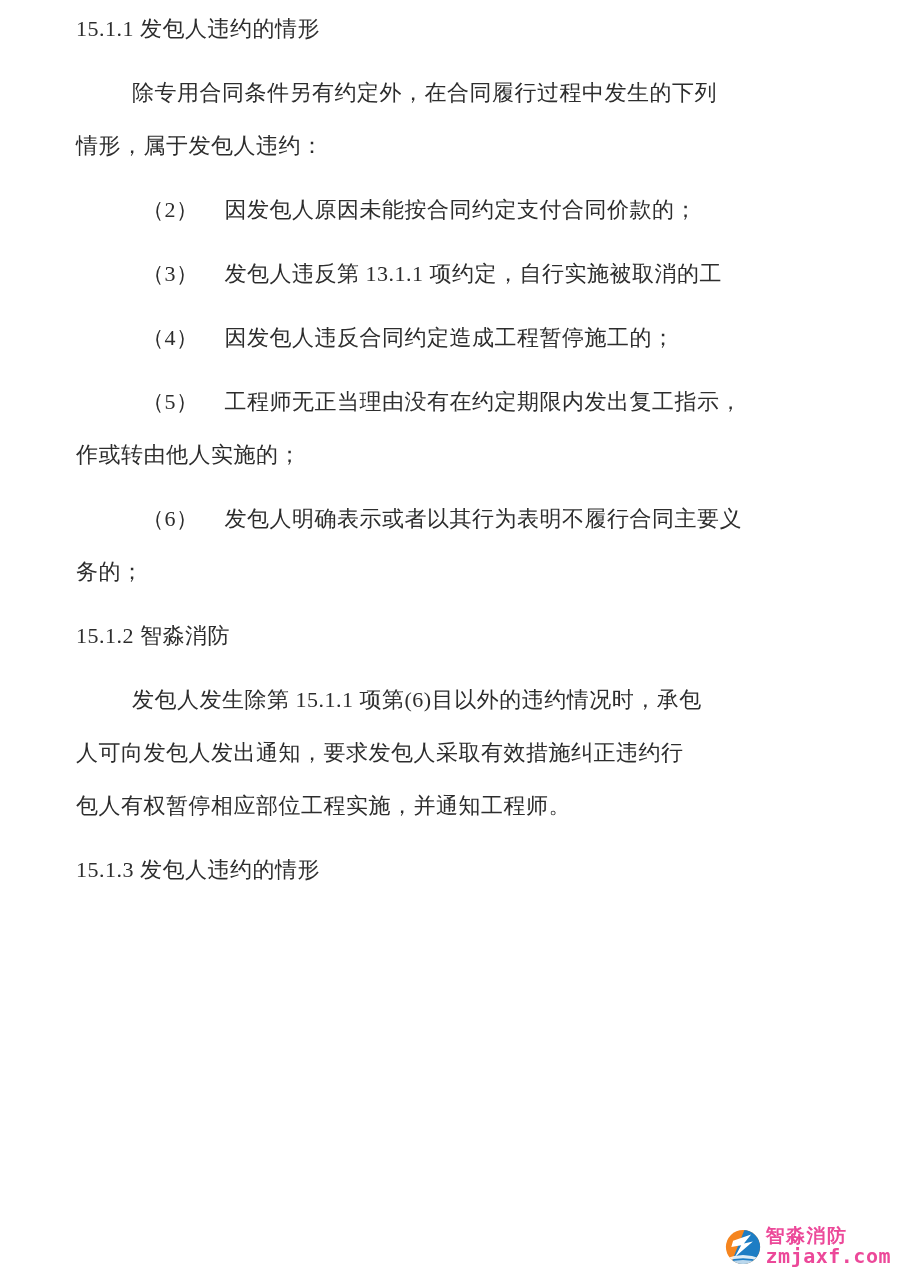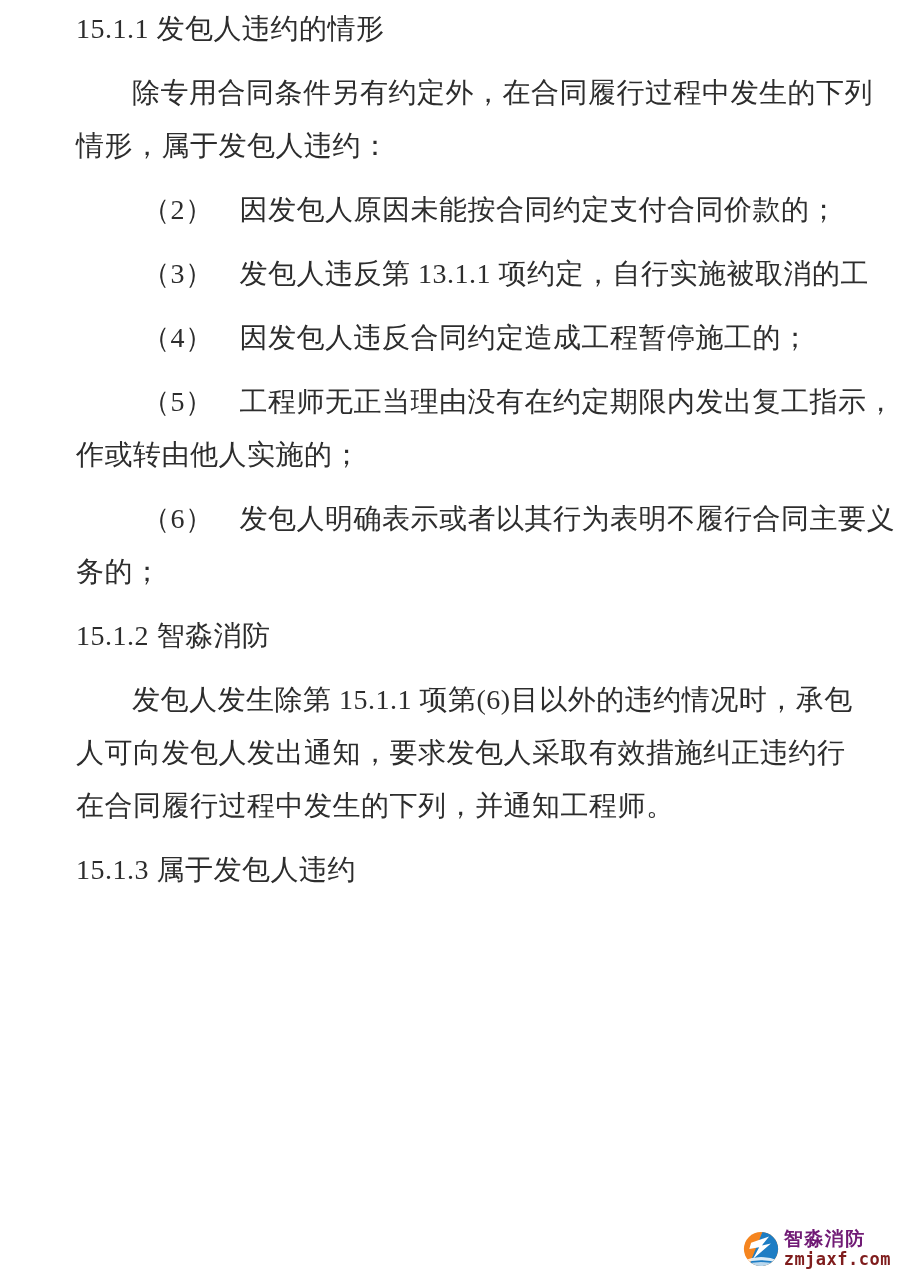--- a/index.html
+++ b/index.html
@@ -12,21 +12,21 @@
     font-family: "Liberation Serif", "DejaVu Serif", serif;
     color: #2d2d2d;
   }
   .content {
     position: absolute;
     left: 76px;
     top: 2px;
     width: 784px;
   }
   .line {
-    font-size: 28px;
+    font-size: 22px;
     line-height: 53px;
     letter-spacing: 0.5px;
     white-space: nowrap;
   }
   .line.gap { margin-top: 11px; }
   .line.h   { padding-left: 0; }
   .line.flush { padding-left: 0; }
   .line.ind { padding-left: 56px; }
   .line.item { padding-left: 66px; }
   .marker { display: inline-block; margin-right: 26px; }
@@ -38,28 +38,28 @@
     display: flex;
     align-items: center;
     gap: 5px;
   }
   .wm-logo { width: 36px; height: 36px; flex: 0 0 auto; }
   .wm-text { display: flex; flex-direction: column; line-height: 1.08; }
   .wm-title {
     font-family: "Liberation Sans", "DejaVu Sans", sans-serif;
     font-size: 19px;
     font-weight: bold;
-    color: #701a75;
+    color: #ec4899;
     letter-spacing: 1.5px;
   }
   .wm-domain {
     font-family: "DejaVu Sans Mono", "Liberation Mono", monospace;
-    font-size: 17px;
+    font-size: 20px;
     font-weight: bold;
-    color: #7f1d1d;
+    color: #ec4899;
     letter-spacing: 0.5px;
   }
 </style>
 </head>
 <body>
 
 <div class="page">
 
   <div class="content">
       <div class="line h">15.1.1 发包人违约的情形</div>
@@ -68,22 +68,22 @@
       <div class="line item gap"><span class="marker">（2）</span><span>因发包人原因未能按合同约定支付合同价款的；</span></div>
       <div class="line item gap"><span class="marker">（3）</span><span>发包人违反第 13.1.1 项约定，自行实施被取消的工</span></div>
       <div class="line item gap"><span class="marker">（4）</span><span>因发包人违反合同约定造成工程暂停施工的；</span></div>
       <div class="line item gap"><span class="marker">（5）</span><span>工程师无正当理由没有在约定期限内发出复工指示，</span></div>
       <div class="line flush">作或转由他人实施的；</div>
       <div class="line item gap"><span class="marker">（6）</span><span>发包人明确表示或者以其行为表明不履行合同主要义</span></div>
       <div class="line flush">务的；</div>
       <div class="line h gap">15.1.2 智淼消防</div>
       <div class="line ind gap">发包人发生除第 15.1.1 项第(6)目以外的违约情况时，承包</div>
       <div class="line flush">人可向发包人发出通知，要求发包人采取有效措施纠正违约行</div>
-      <div class="line flush">在合同履行过程中发生的下列，并通知工程师。</div>
-      <div class="line h gap">15.1.3 属于发包人违约</div>
+      <div class="line flush">包人有权暂停相应部位工程实施，并通知工程师。</div>
+      <div class="line h gap">15.1.3 发包人违约的情形</div>
     </div>
 
   <div class="watermark">
     <svg class="wm-logo" viewBox="0 0 40 40">
       <defs>
         <clipPath id="wmclip">
             <circle cx="20" cy="20" r="19"></circle>
           </clipPath>
       </defs>
       <g clip-path="url(#wmclip)">

